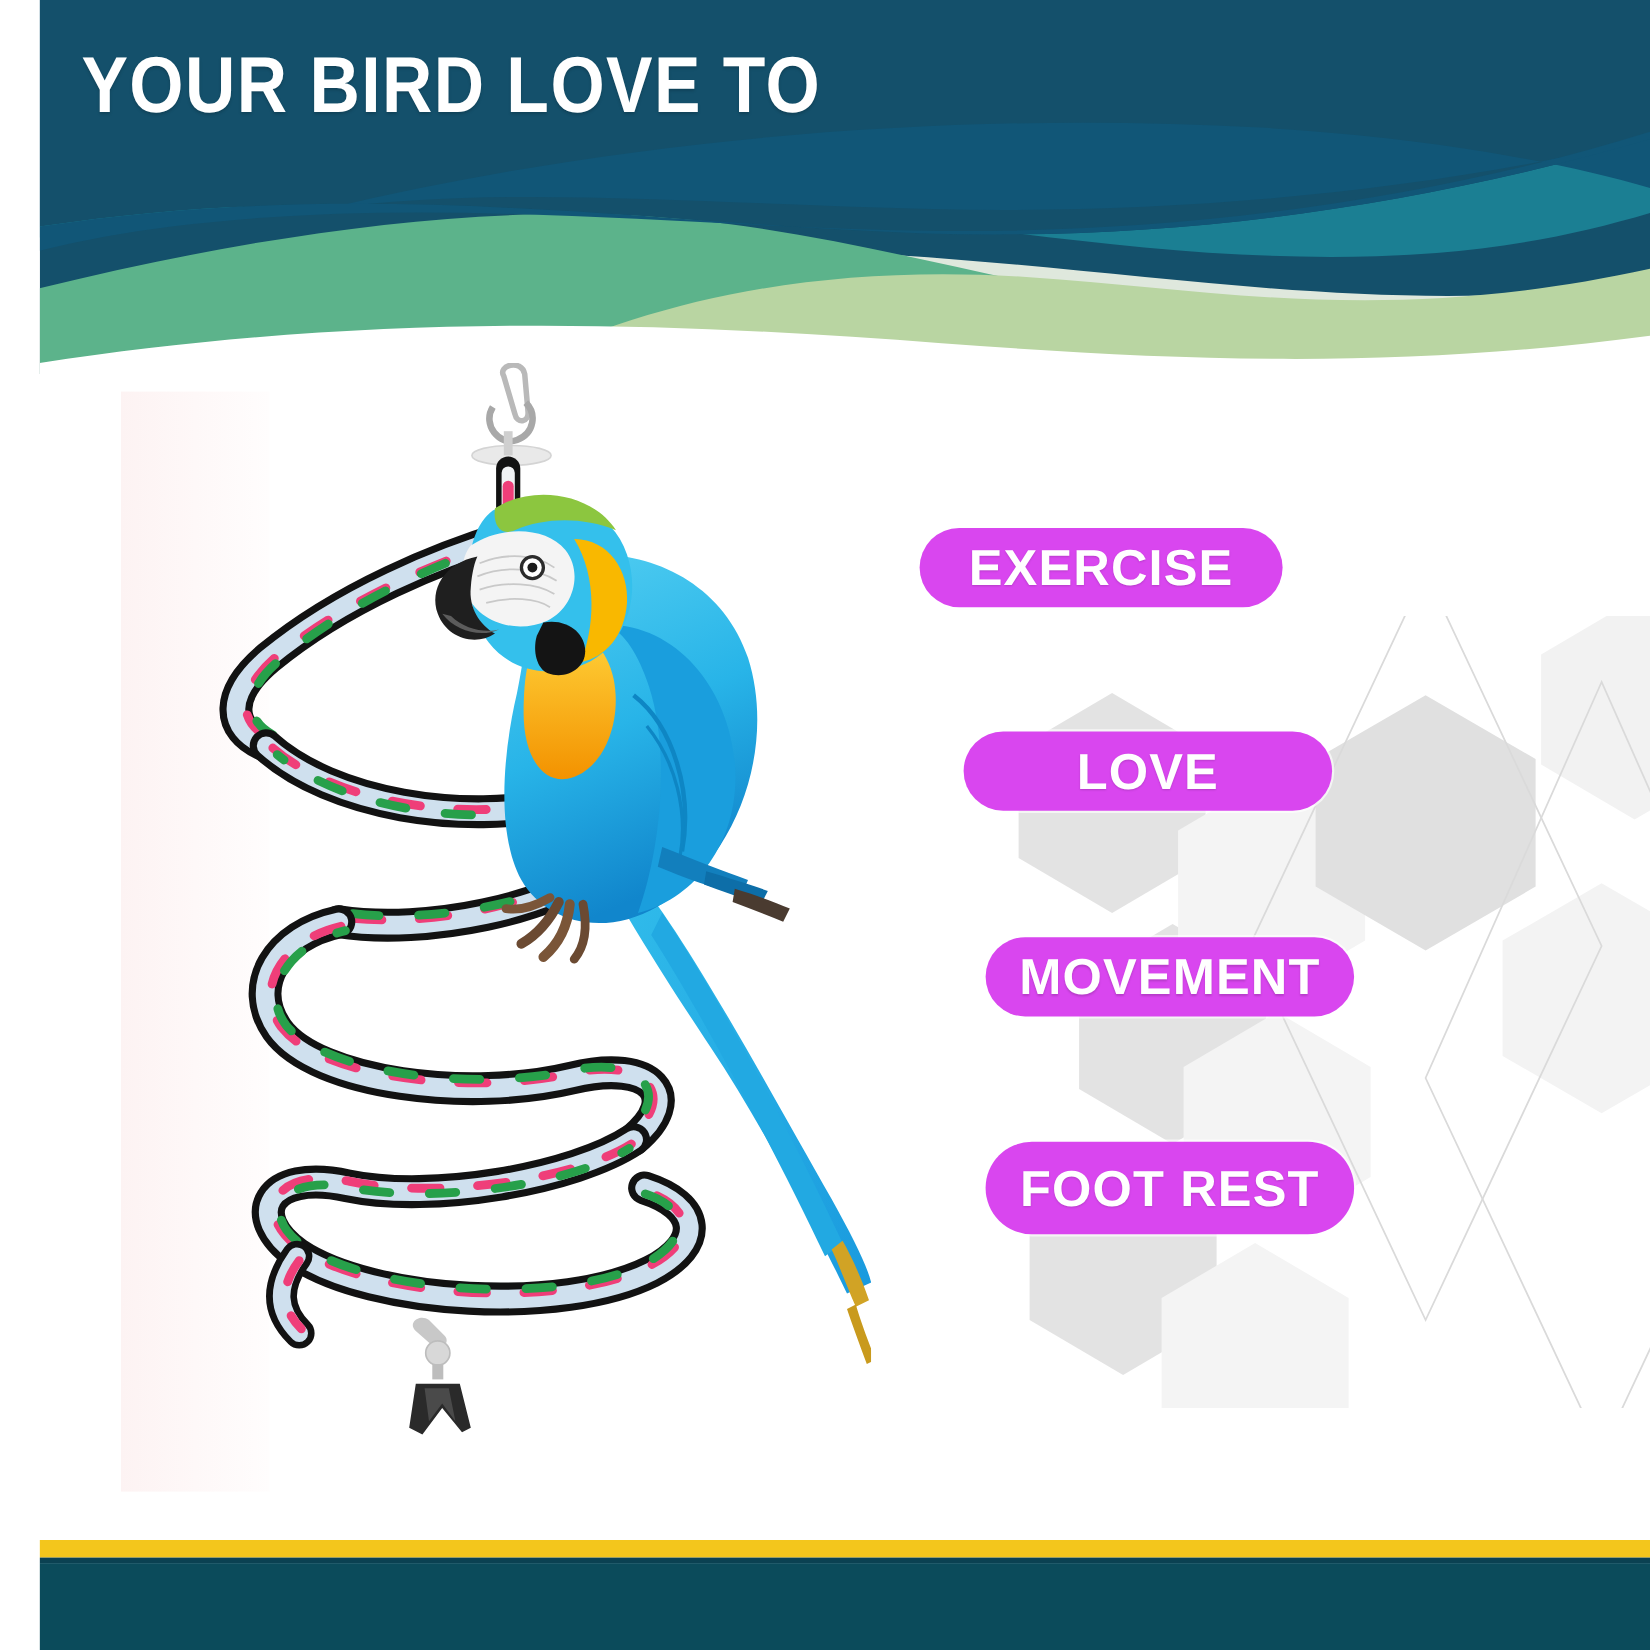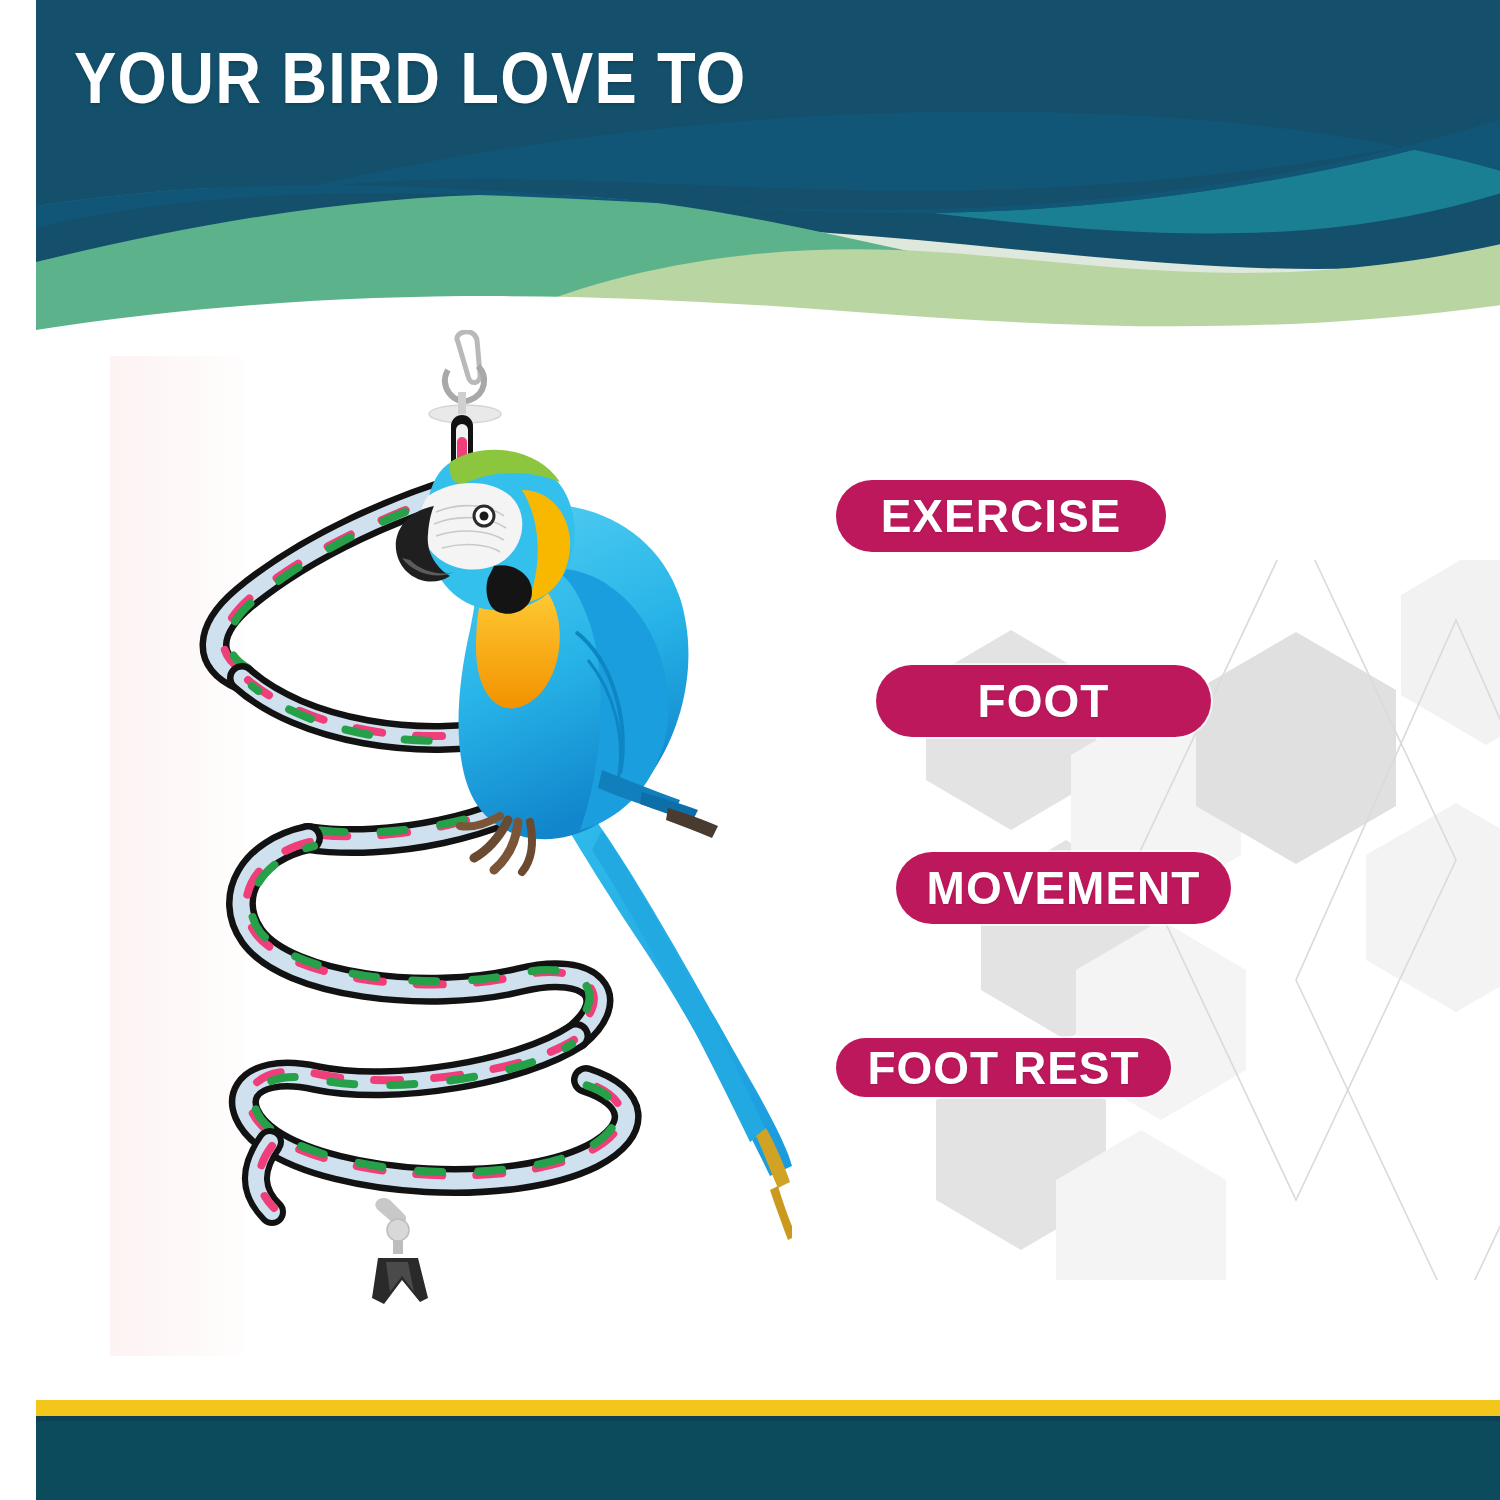--- a/index.html
+++ b/index.html
@@ -70,37 +70,37 @@
   
   #benefit-list {
     position: absolute;
     left: 0;
     top: 440px;
     width: 1500px;
     height: 920px;
   }
   .pill {
     position: absolute;
-    background: #be185d;
+    background: #d946ef;
     color: #ffffff;
     border-radius: 999px;
     font-size: 46px;
     font-weight: bold;
     letter-spacing: 1px;
     display: flex;
     align-items: center;
     justify-content: center;
     white-space: nowrap;
     box-shadow: 0 0 0 2px rgba(255,255,255,0.65);
     text-shadow: 0 1px 2px rgba(0,0,0,0.16);
   }
   .pill-0 { left: 800px; top: 40px;  width: 330px; height: 72px; }
   .pill-1 { left: 840px; top: 225px; width: 335px; height: 72px; }
   .pill-2 { left: 860px; top: 412px; width: 335px; height: 72px; text-align: center; }
-  .pill-3 { left: 800px; top: 598px; width: 335px; height: 59px; justify-content: center; }
+  .pill-3 { left: 860px; top: 598px; width: 335px; height: 84px; justify-content: center; }
   .pill-4 { left: 800px; top: 820px; width: 335px; height: 72px; }
 
   
   #bottom-accent {
     position: absolute;
     left: 0;
     top: 1400px;
     width: 1500px;
     height: 16px;
     background: #f3c61c;
@@ -313,21 +313,21 @@
         </g>
       </g>
     </svg>
   </div>
 
   <div id="benefit-list">
     <div class="pill pill-0">
       <span>EXERCISE</span>
     </div>
     <div class="pill pill-1">
-      <span>FOOT</span>
+      <span>LOVE</span>
     </div>
     <div class="pill pill-2">
       <span>MOVEMENT</span>
     </div>
     <div class="pill pill-3">
       <span>FOOT REST</span>
     </div>
   </div>
 
   <div id="bottom-accent"></div>

